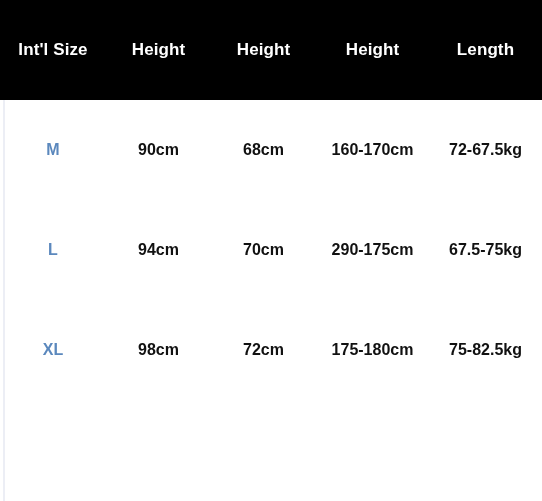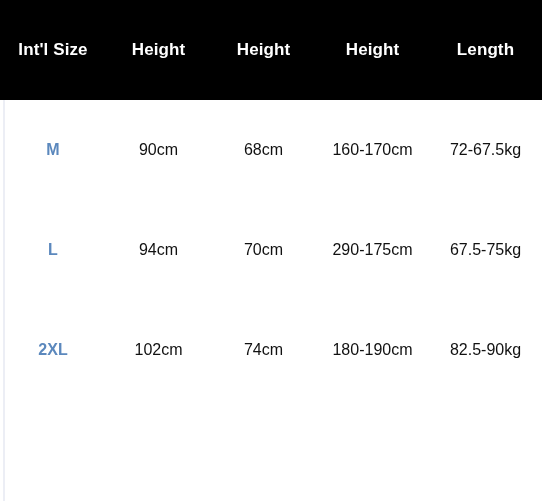--- a/index.html
+++ b/index.html
@@ -59,21 +59,21 @@
   }
   tbody tr.data-row {
     background: #ffffff;
   }
   tbody td {
     height: 100px;
     padding: 0;
     text-align: center;
     vertical-align: middle;
     font-size: 16px;
-    font-weight: normal;
+    font-weight: bold;
     color: #111111;
     background: #ffffff;
     white-space: nowrap;
   }
   tbody td.size-cell {
     color: #5b88bd;
     font-size: 16px;
     font-weight: bold;
   }
 </style>
@@ -107,21 +107,21 @@
         <td>72-67.5kg</td>
       </tr>
       <tr class="data-row">
         <td class="size-cell">L</td>
         <td>94cm</td>
         <td>70cm</td>
         <td>290-175cm</td>
         <td>67.5-75kg</td>
       </tr>
       <tr class="data-row">
-        <td class="size-cell">2XL</td>
-        <td>102cm</td>
-        <td>74cm</td>
-        <td>180-190cm</td>
-        <td>82.5-90kg</td>
+        <td class="size-cell">XL</td>
+        <td>98cm</td>
+        <td>72cm</td>
+        <td>175-180cm</td>
+        <td>75-82.5kg</td>
       </tr>
     </tbody>
   </table>
 </div>
 
 </body></html>

